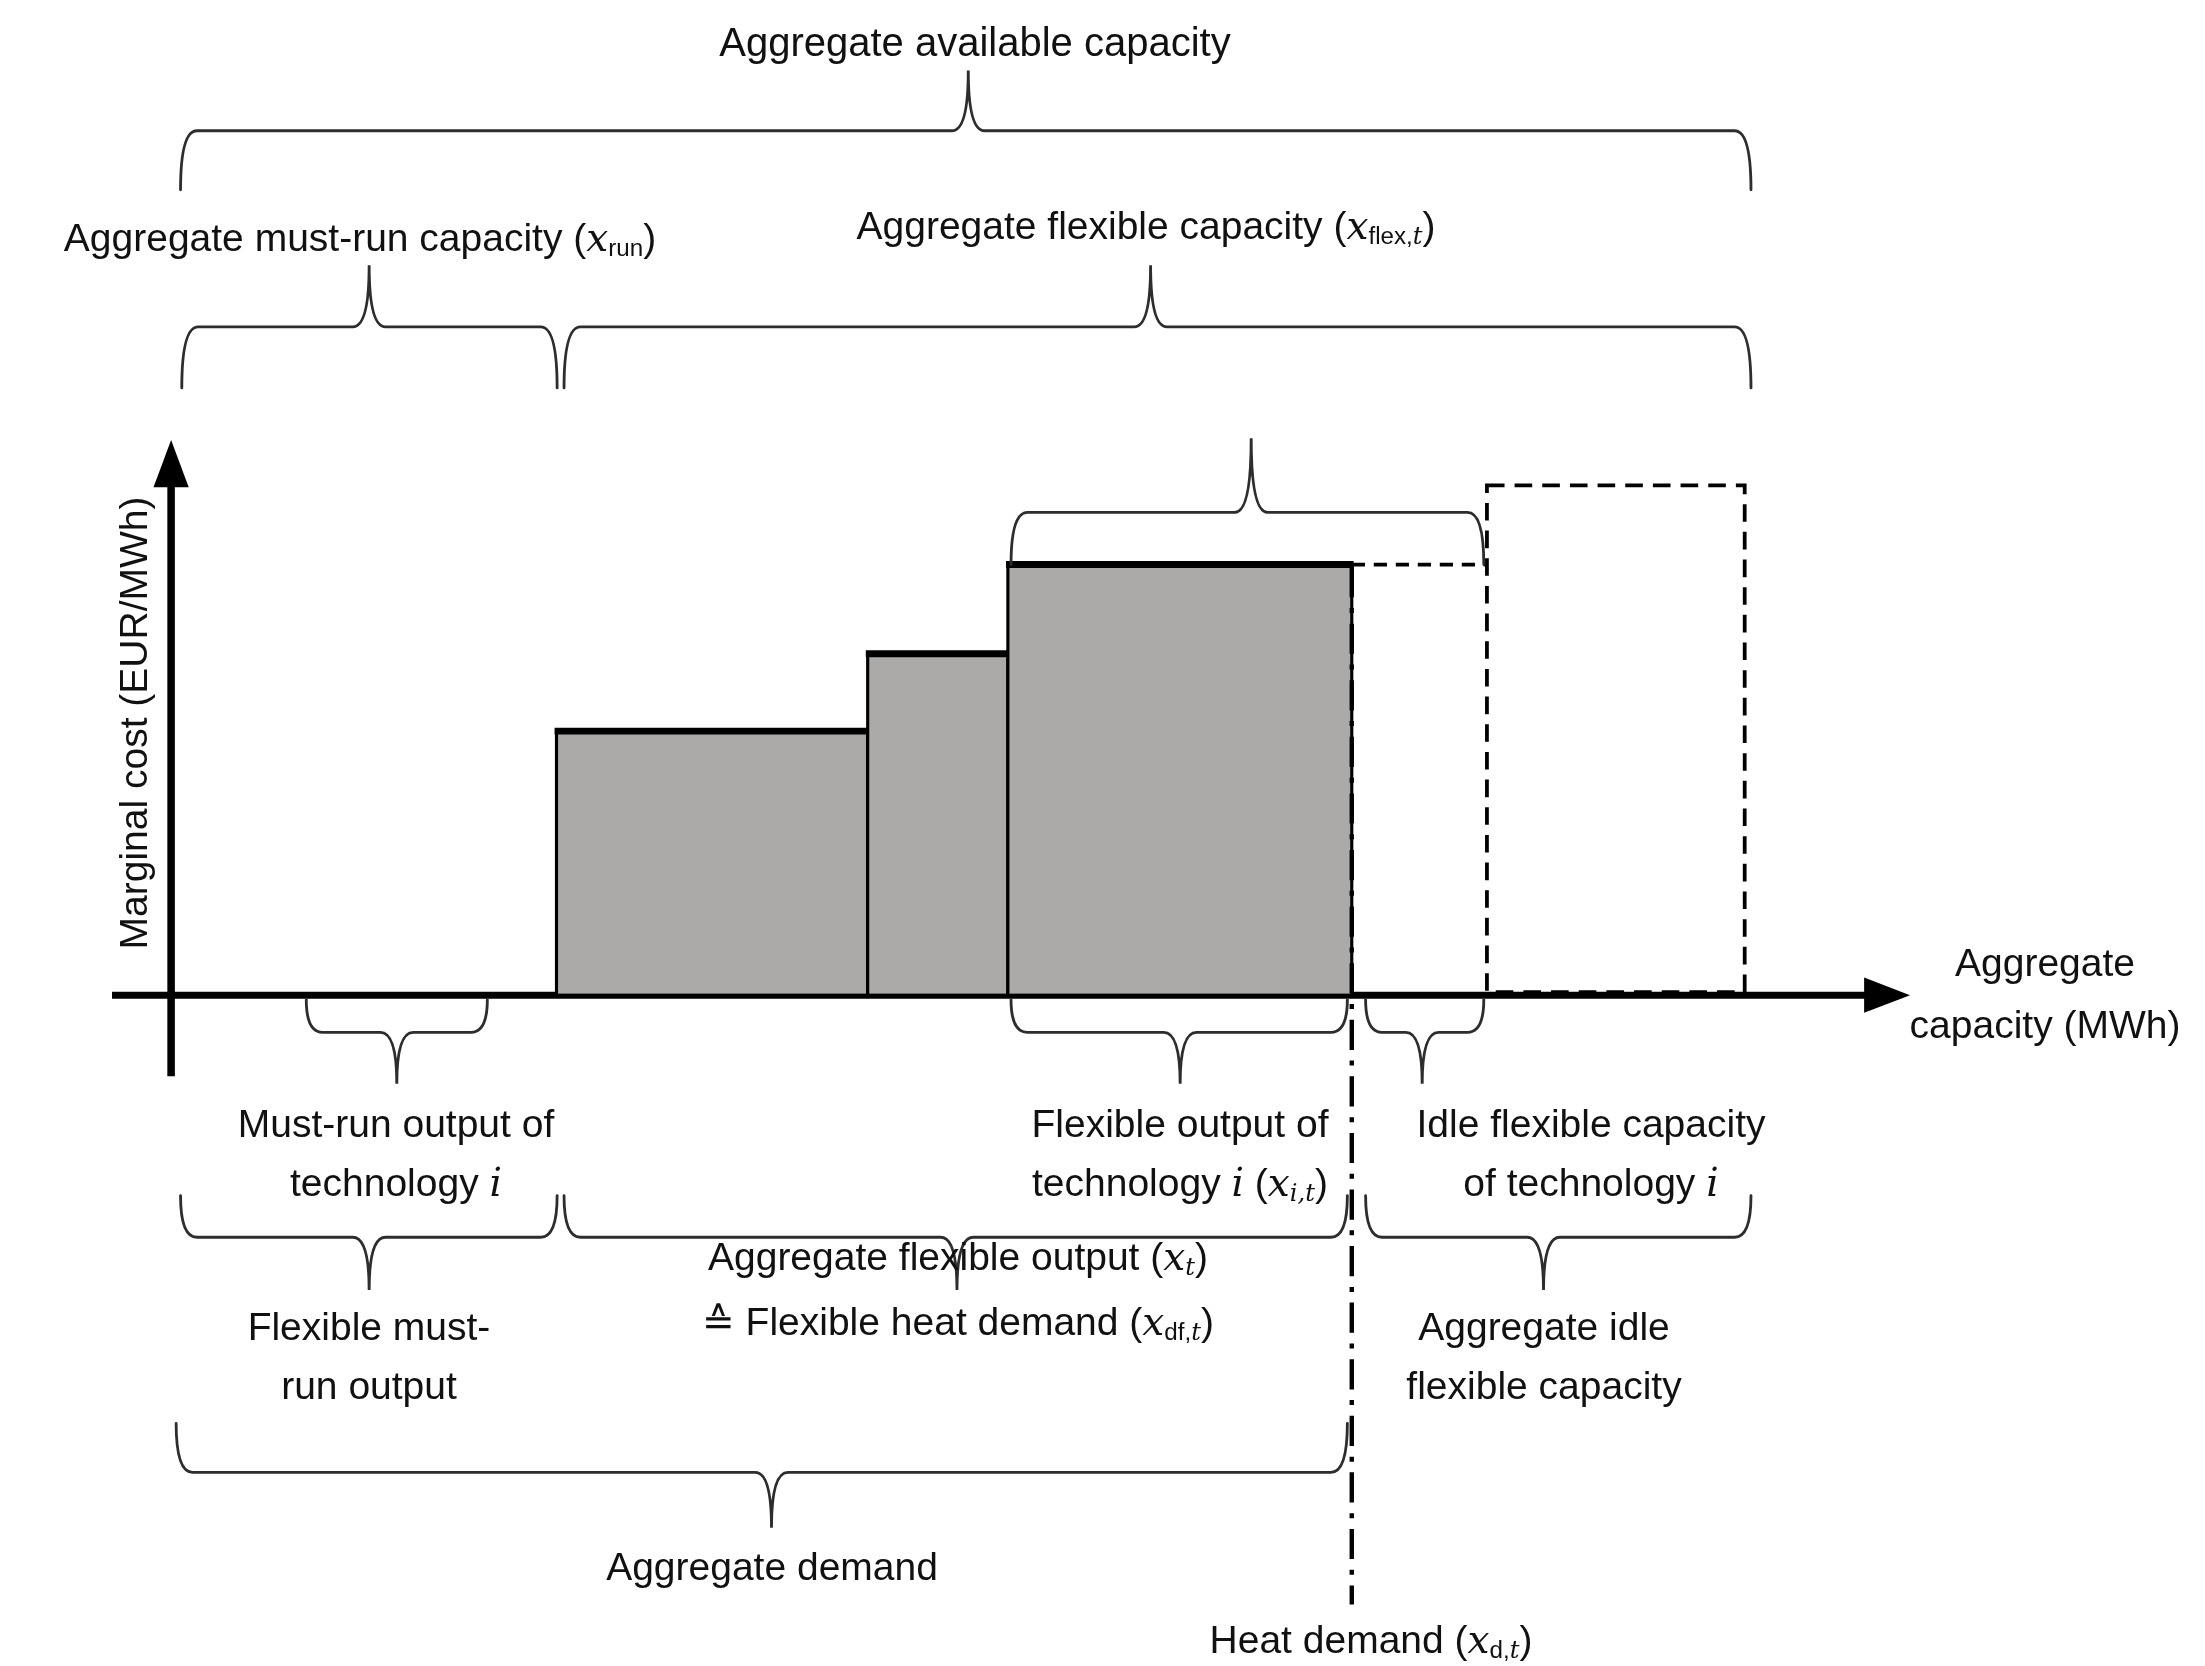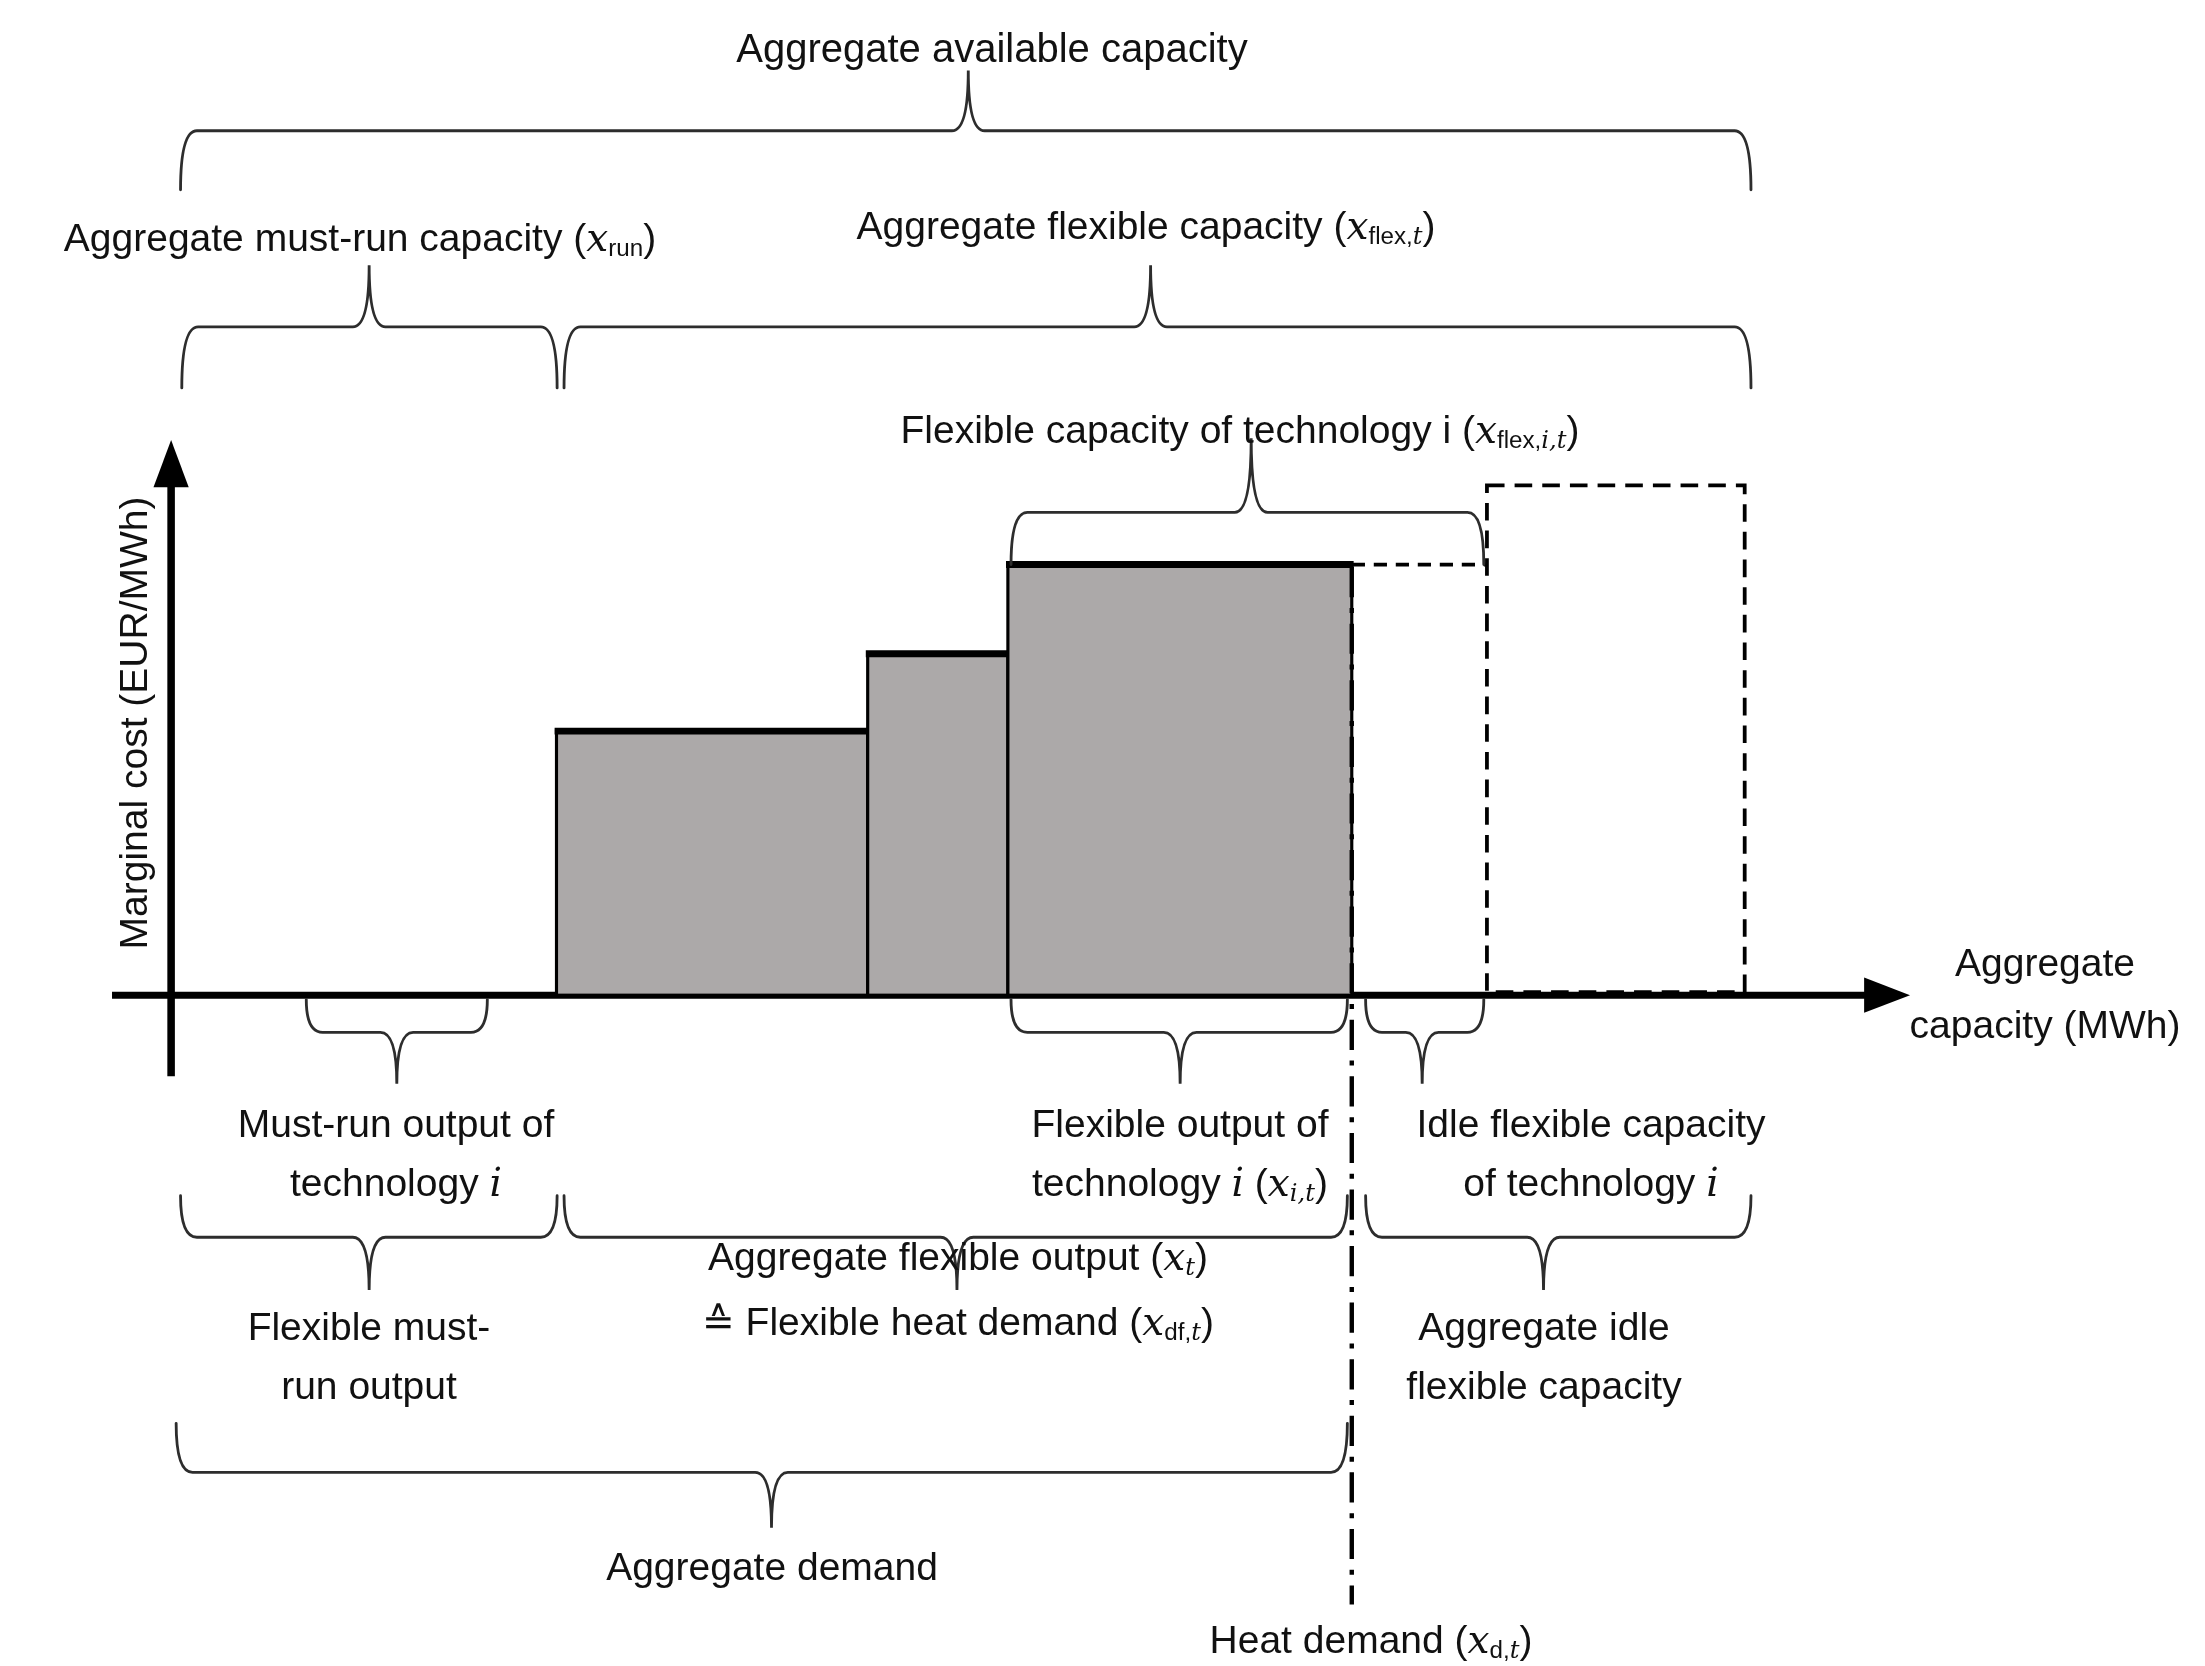--- a/index.html
+++ b/index.html
@@ -57,35 +57,32 @@
       <path d="M 1608 898 Q 1608 815 1634 815 L 1964 815 Q 1990 815 1990 697 Q 1990 815 2016 815 L 2334 815 Q 2360 815 2360 898" fill="none" stroke="#2d2d2d" stroke-width="4.5" stroke-linecap="round"></path>
       <path d="M 487 1590 Q 487 1642 513 1642 L 605 1642 Q 631 1642 631 1724 Q 631 1642 657 1642 L 749 1642 Q 775 1642 775 1590" fill="none" stroke="#2d2d2d" stroke-width="4.5" stroke-linecap="round"></path>
       <path d="M 1608 1590 Q 1608 1642 1634 1642 L 1851 1642 Q 1877 1642 1877 1724 Q 1877 1642 1903 1642 L 2117 1642 Q 2143 1642 2143 1590" fill="none" stroke="#2d2d2d" stroke-width="4.5" stroke-linecap="round"></path>
       <path d="M 2172 1590 Q 2172 1642 2198 1642 L 2236 1642 Q 2262 1642 2262 1724 Q 2262 1642 2288 1642 L 2334 1642 Q 2360 1642 2360 1590" fill="none" stroke="#2d2d2d" stroke-width="4.5" stroke-linecap="round"></path>
       <path d="M 287 1902 Q 287 1968 313 1968 L 561 1968 Q 587 1968 587 2052 Q 587 1968 613 1968 L 860 1968 Q 886 1968 886 1902" fill="none" stroke="#2d2d2d" stroke-width="4.5" stroke-linecap="round"></path>
       <path d="M 897 1902 Q 897 1968 923 1968 L 1496 1968 Q 1522 1968 1522 2052 Q 1522 1968 1548 1968 L 2117 1968 Q 2143 1968 2143 1902" fill="none" stroke="#2d2d2d" stroke-width="4.5" stroke-linecap="round"></path>
       <path d="M 2172 1902 Q 2172 1968 2198 1968 L 2429 1968 Q 2455 1968 2455 2052 Q 2455 1968 2481 1968 L 2759 1968 Q 2785 1968 2785 1902" fill="none" stroke="#2d2d2d" stroke-width="4.5" stroke-linecap="round"></path>
       <path d="M 280 2264 Q 280 2342 306 2342 L 1201 2342 Q 1227 2342 1227 2430 Q 1227 2342 1253 2342 L 2117 2342 Q 2143 2342 2143 2264" fill="none" stroke="#2d2d2d" stroke-width="4.5" stroke-linecap="round"></path>
     </svg>
 
-  <div class="lbl title" style="left:975px;top:19px;margin-left:17px;">
+  <div class="lbl title" style="left:975px;top:13px;">
     <span>Aggregate available capacity</span>
   </div>
 
   <div class="lbl" style="left:360px;top:208px;">
     <span>Aggregate must-run capacity (</span><span class="mv">x</span><span class="msub">run</span><span>)</span>
   </div>
 
   <div class="lbl" style="left:1146px;top:196px;">
     <span>Aggregate flexible capacity (</span><span class="mv">x</span><span class="msub">flex,</span><span class="msub it">t</span><span>)</span>
   </div>
 
-  <div class="lbl" style="left:1240px;top:400px;">
-    <span>Flexible capacity of technology i (</span><span class="mv">x</span><span class="msub">flex,</span><span class="msub it">i,t</span><span>)</span>
-  </div>
 
   <div class="lbl" id="y-axis-label" style="left:133px;top:723px;">
     <span>Marginal cost (EUR/MWh)</span>
   </div>
 
   <div class="lbl" id="x-axis-label" style="left:2045px;top:932px;">
     <span class="line">Aggregate</span>
     <span class="line">capacity (MWh)</span>
   </div>
 

